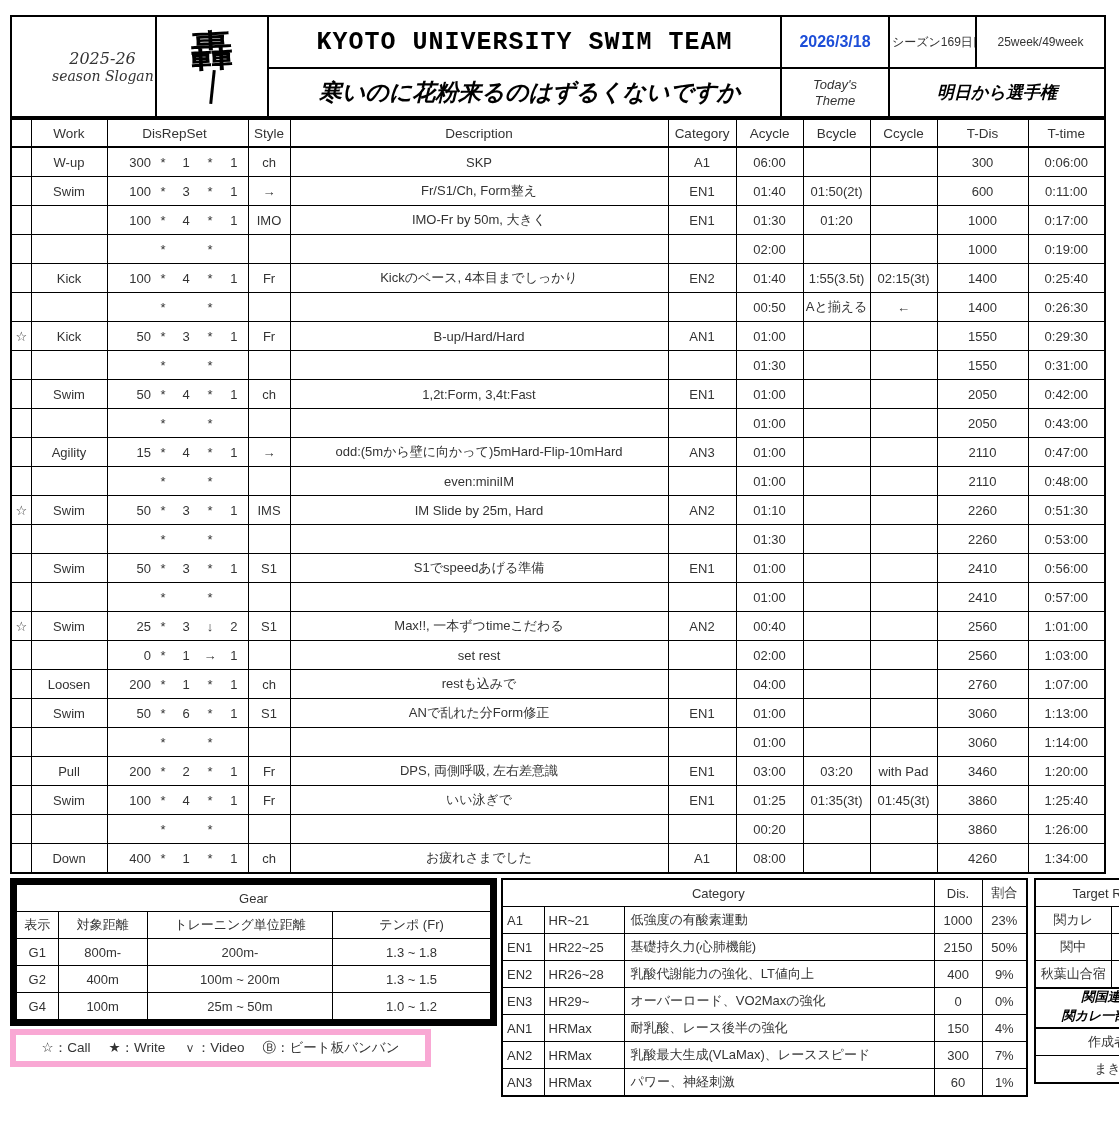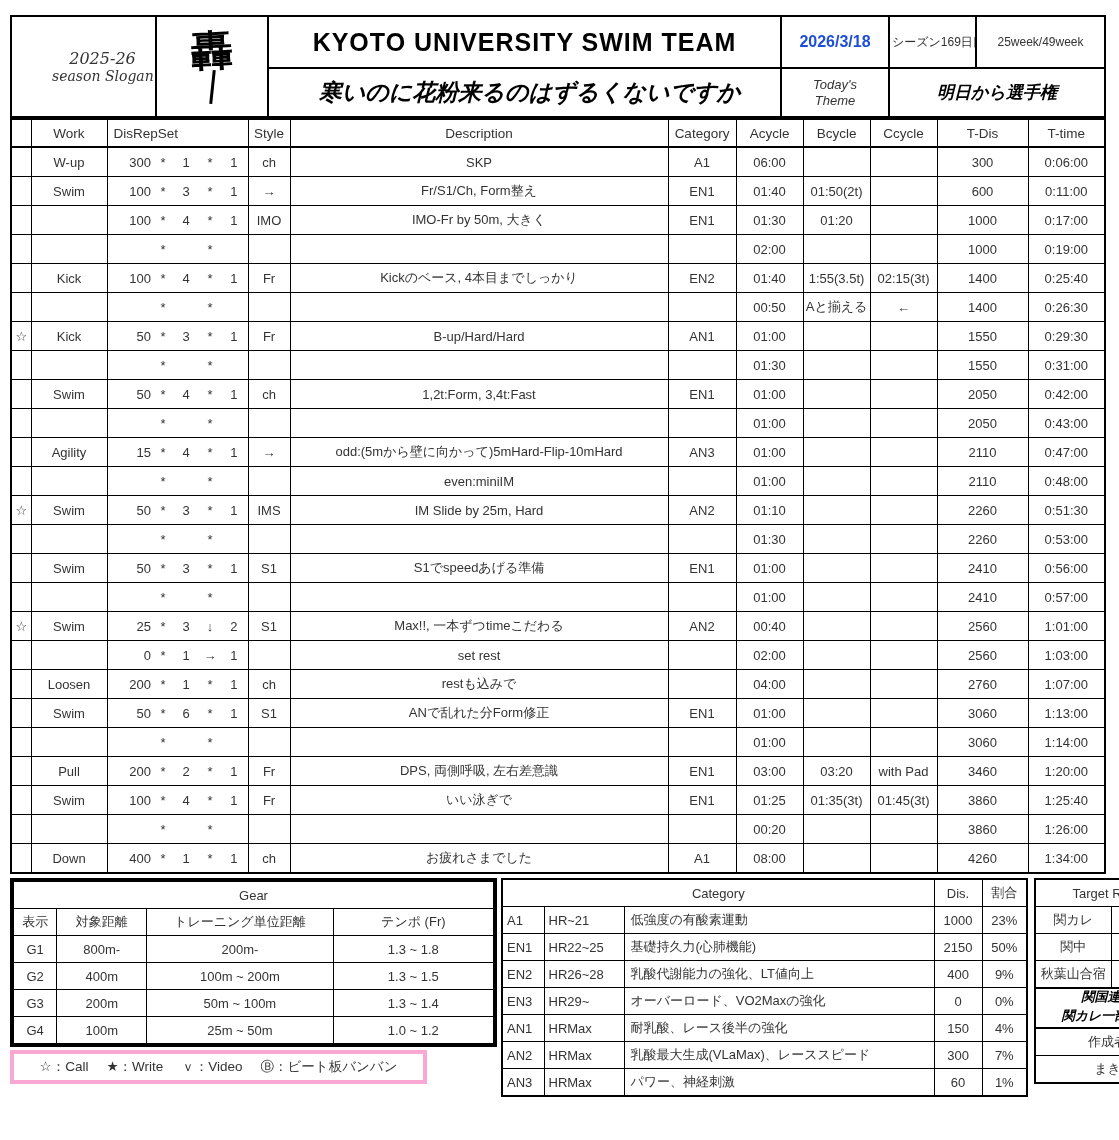--- a/index.html
+++ b/index.html
@@ -14,51 +14,51 @@
   .hdr td{border:2px solid #000;text-align:center;}
   .hdr .r1{height:52px;}
   .hdr .r2{height:49px;}
   .season-cell{font-family:"DejaVu Serif","Liberation Serif",serif;font-style:italic;padding-left:40px;}
   .season-years{font-size:16px;}
   .season-label{font-size:14px;}
   .logo-cell{position:relative;background:#fff;}
   .logo-mark{font-family:"DejaVu Serif",serif;font-weight:bold;font-size:42px;line-height:1;
              color:#000;transform:rotate(-3deg);}
   .logo-tail{width:3px;height:34px;background:#000;margin:-2px auto 0;transform:rotate(6deg);}
-  .title-cell{font-family:Liberation Sans, sans-serif;font-weight:bold;
+  .title-cell{font-family:Liberation Mono, monospace;font-weight:bold;
               font-size:25px;letter-spacing:1px;color:#000;}
   .date-cell{font-weight:bold;font-size:16px;color:#1d4ed8;}
   .small-cell{font-size:12px;}
   .slogan-cell{font-weight:bold;font-style:italic;font-size:23px;color:#000;padding-left:12px;}
   .theme-label-cell{font-style:italic;font-size:13px;line-height:1.2;}
   .theme-cell{font-weight:bold;font-style:italic;font-size:17px;color:#000;}
 
   
   .main{width:1094px;border:2px solid #000;}
   .main th{border:1px solid #000;border-bottom:2px solid #000;font-size:13.5px;height:26px;}
   .main td{border:1px solid #000;font-size:13px;height:28px;text-align:center;}
-  .gh{display:flex;justify-content:flex-start;padding:0 10px 0 4px;font-weight:normal;}
+  .gh{display:flex;justify-content:center;padding:0 10px 0 4px;font-weight:normal;}
   .main td.g1{border-right:hidden;text-align:right;padding-right:3px;}
   .main td.gm{border-left:hidden;border-right:hidden;}
   .main td.g2{border-left:hidden;}
   .c-mark{font-size:14px;}
   .c-desc{font-size:13px;}
 
   
   .bottom{display:flex;align-items:flex-start;margin-top:4px;}
   .bottom table th,.bottom table td{border:1px solid #000;font-size:13px;height:26px;text-align:center;}
-  .gear{width:487px;border:4px solid #000000;}
+  .gear{width:487px;border:7px solid #000000;}
   .cat-tbl{width:525px;margin-left:4px;border:2px solid #000;}
   .tgt{width:145px;margin-left:6px;border:2px solid #000;}
   .cat-tbl td.c-cat-id,.cat-tbl td.c-cat-hr{text-align:left;padding-left:4px;}
   .cat-tbl td.c-cat-desc{text-align:left;padding-left:6px;}
   .goal-cell{height:52px;border-top:2px solid #000 !important;border-bottom:2px solid #000 !important;
              font-family:Liberation Mono, monospace;font-style:italic;font-weight:bold;
              font-size:15px;line-height:1.45;color:#000;white-space:normal;}
-  .legend{margin-top:3px;width:409px;height:26px;border:4px solid #f9a8d4;
+  .legend{margin-top:3px;width:409px;height:26px;border:6px solid #f9a8d4;
           display:flex;align-items:center;justify-content:center;font-size:13.5px;}
   .legend span{margin:0 9px;}
 </style>
 </head>
 <body>
 
 <div class="sheet">
 
   <table class="hdr">
     <colgroup>
@@ -591,26 +591,20 @@
               <td class="">200m-</td>
               <td class="">1.3 ~ 1.8</td>
             </tr>
             <tr>
               <td class="">G2</td>
               <td class="">400m</td>
               <td class="">100m ~ 200m</td>
               <td class="">1.3 ~ 1.5</td>
             </tr>
             <tr>
-              <td class="">G3</td>
-              <td class="">200m</td>
-              <td class="">50m ~ 100m</td>
-              <td class="">1.3 ~ 1.4</td>
-            </tr>
-            <tr>
               <td class="">G4</td>
               <td class="">100m</td>
               <td class="">25m ~ 50m</td>
               <td class="">1.0 ~ 1.2</td>
             </tr>
           </tbody>
       </table>
       <div class="legend">
           <span>☆：Call</span>
           <span>★：Write</span>

